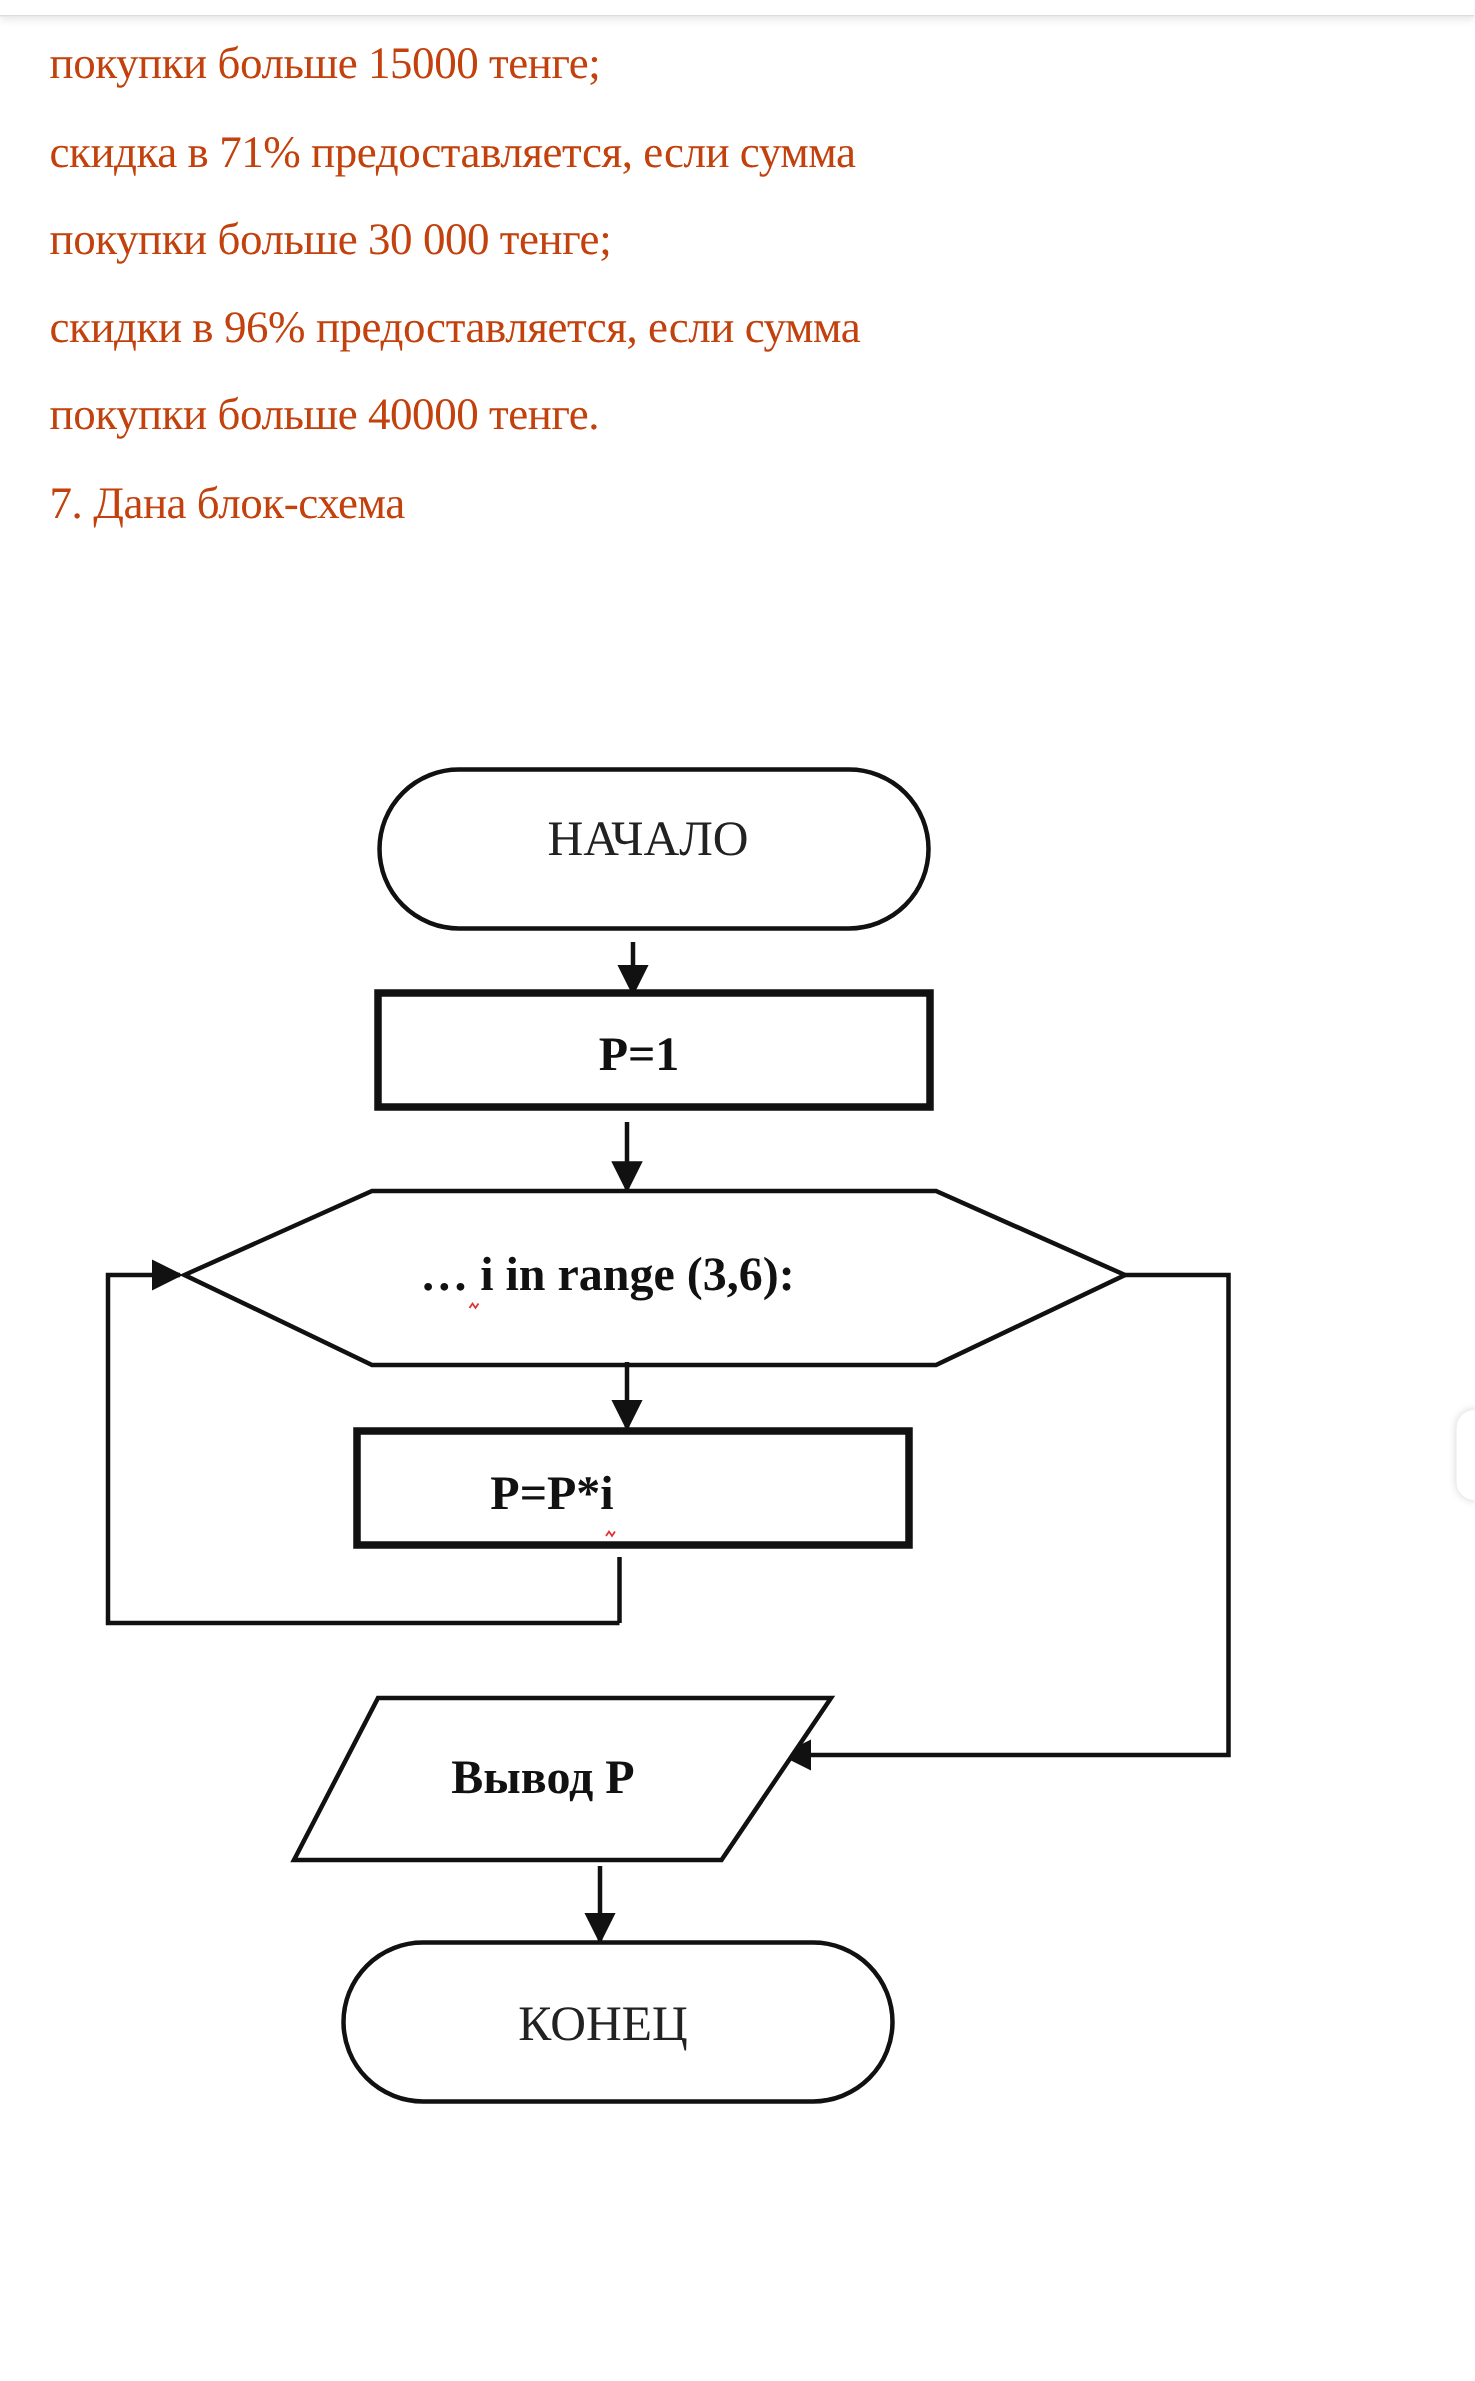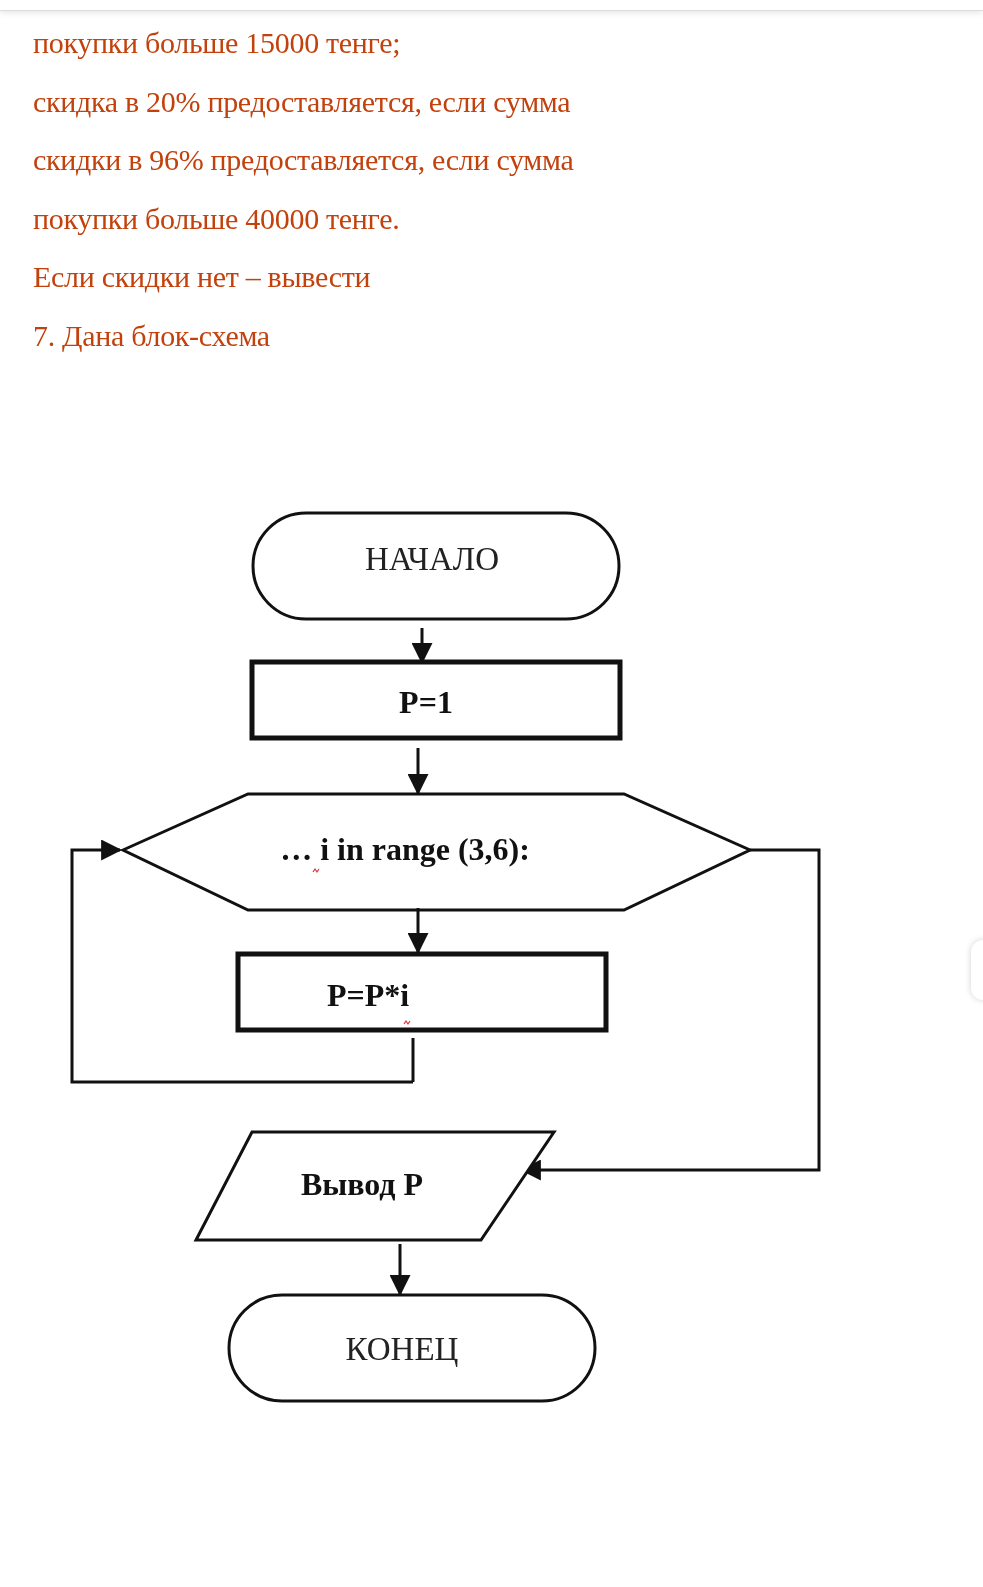--- a/index.html
+++ b/index.html
@@ -10,24 +10,24 @@
   .diagram { position: absolute; left: 0; top: 490px; }
   .scroll-handle { position: absolute; right: -12px; top: 940px; width: 24px; height: 60px; border-radius: 12px; background: #ffffff; box-shadow: 0 0 6px rgba(0,0,0,0.18); }
 </style>
 </head>
 <body>
 
 <div class="topbar"></div>
 
 <div class="text-block">
   <div class="line">покупки больше 15000 тенге;</div>
-  <div class="line">скидка в 20% предоставляется, если сумма</div>
+  <div class="line">скидка в 71% предоставляется, если сумма</div>
+  <div class="line">покупки больше 30 000 тенге;</div>
   <div class="line">скидки в 96% предоставляется, если сумма</div>
   <div class="line">покупки больше 40000 тенге.</div>
-  <div class="line">Если скидки нет – вывести</div>
   <div class="line">7. Дана блок-схема</div>
 </div>
 
 <svg class="diagram" width="983" height="960" viewBox="0 490 983 960" font-family="Liberation Serif, serif">
   <defs>
     <marker id="arr" viewBox="0 0 10 10" refX="9" refY="5" markerWidth="7" markerHeight="7" orient="auto">
       <path d="M0,0 L10,5 L0,10 z" fill="#111"></path>
     </marker>
   </defs>
 

